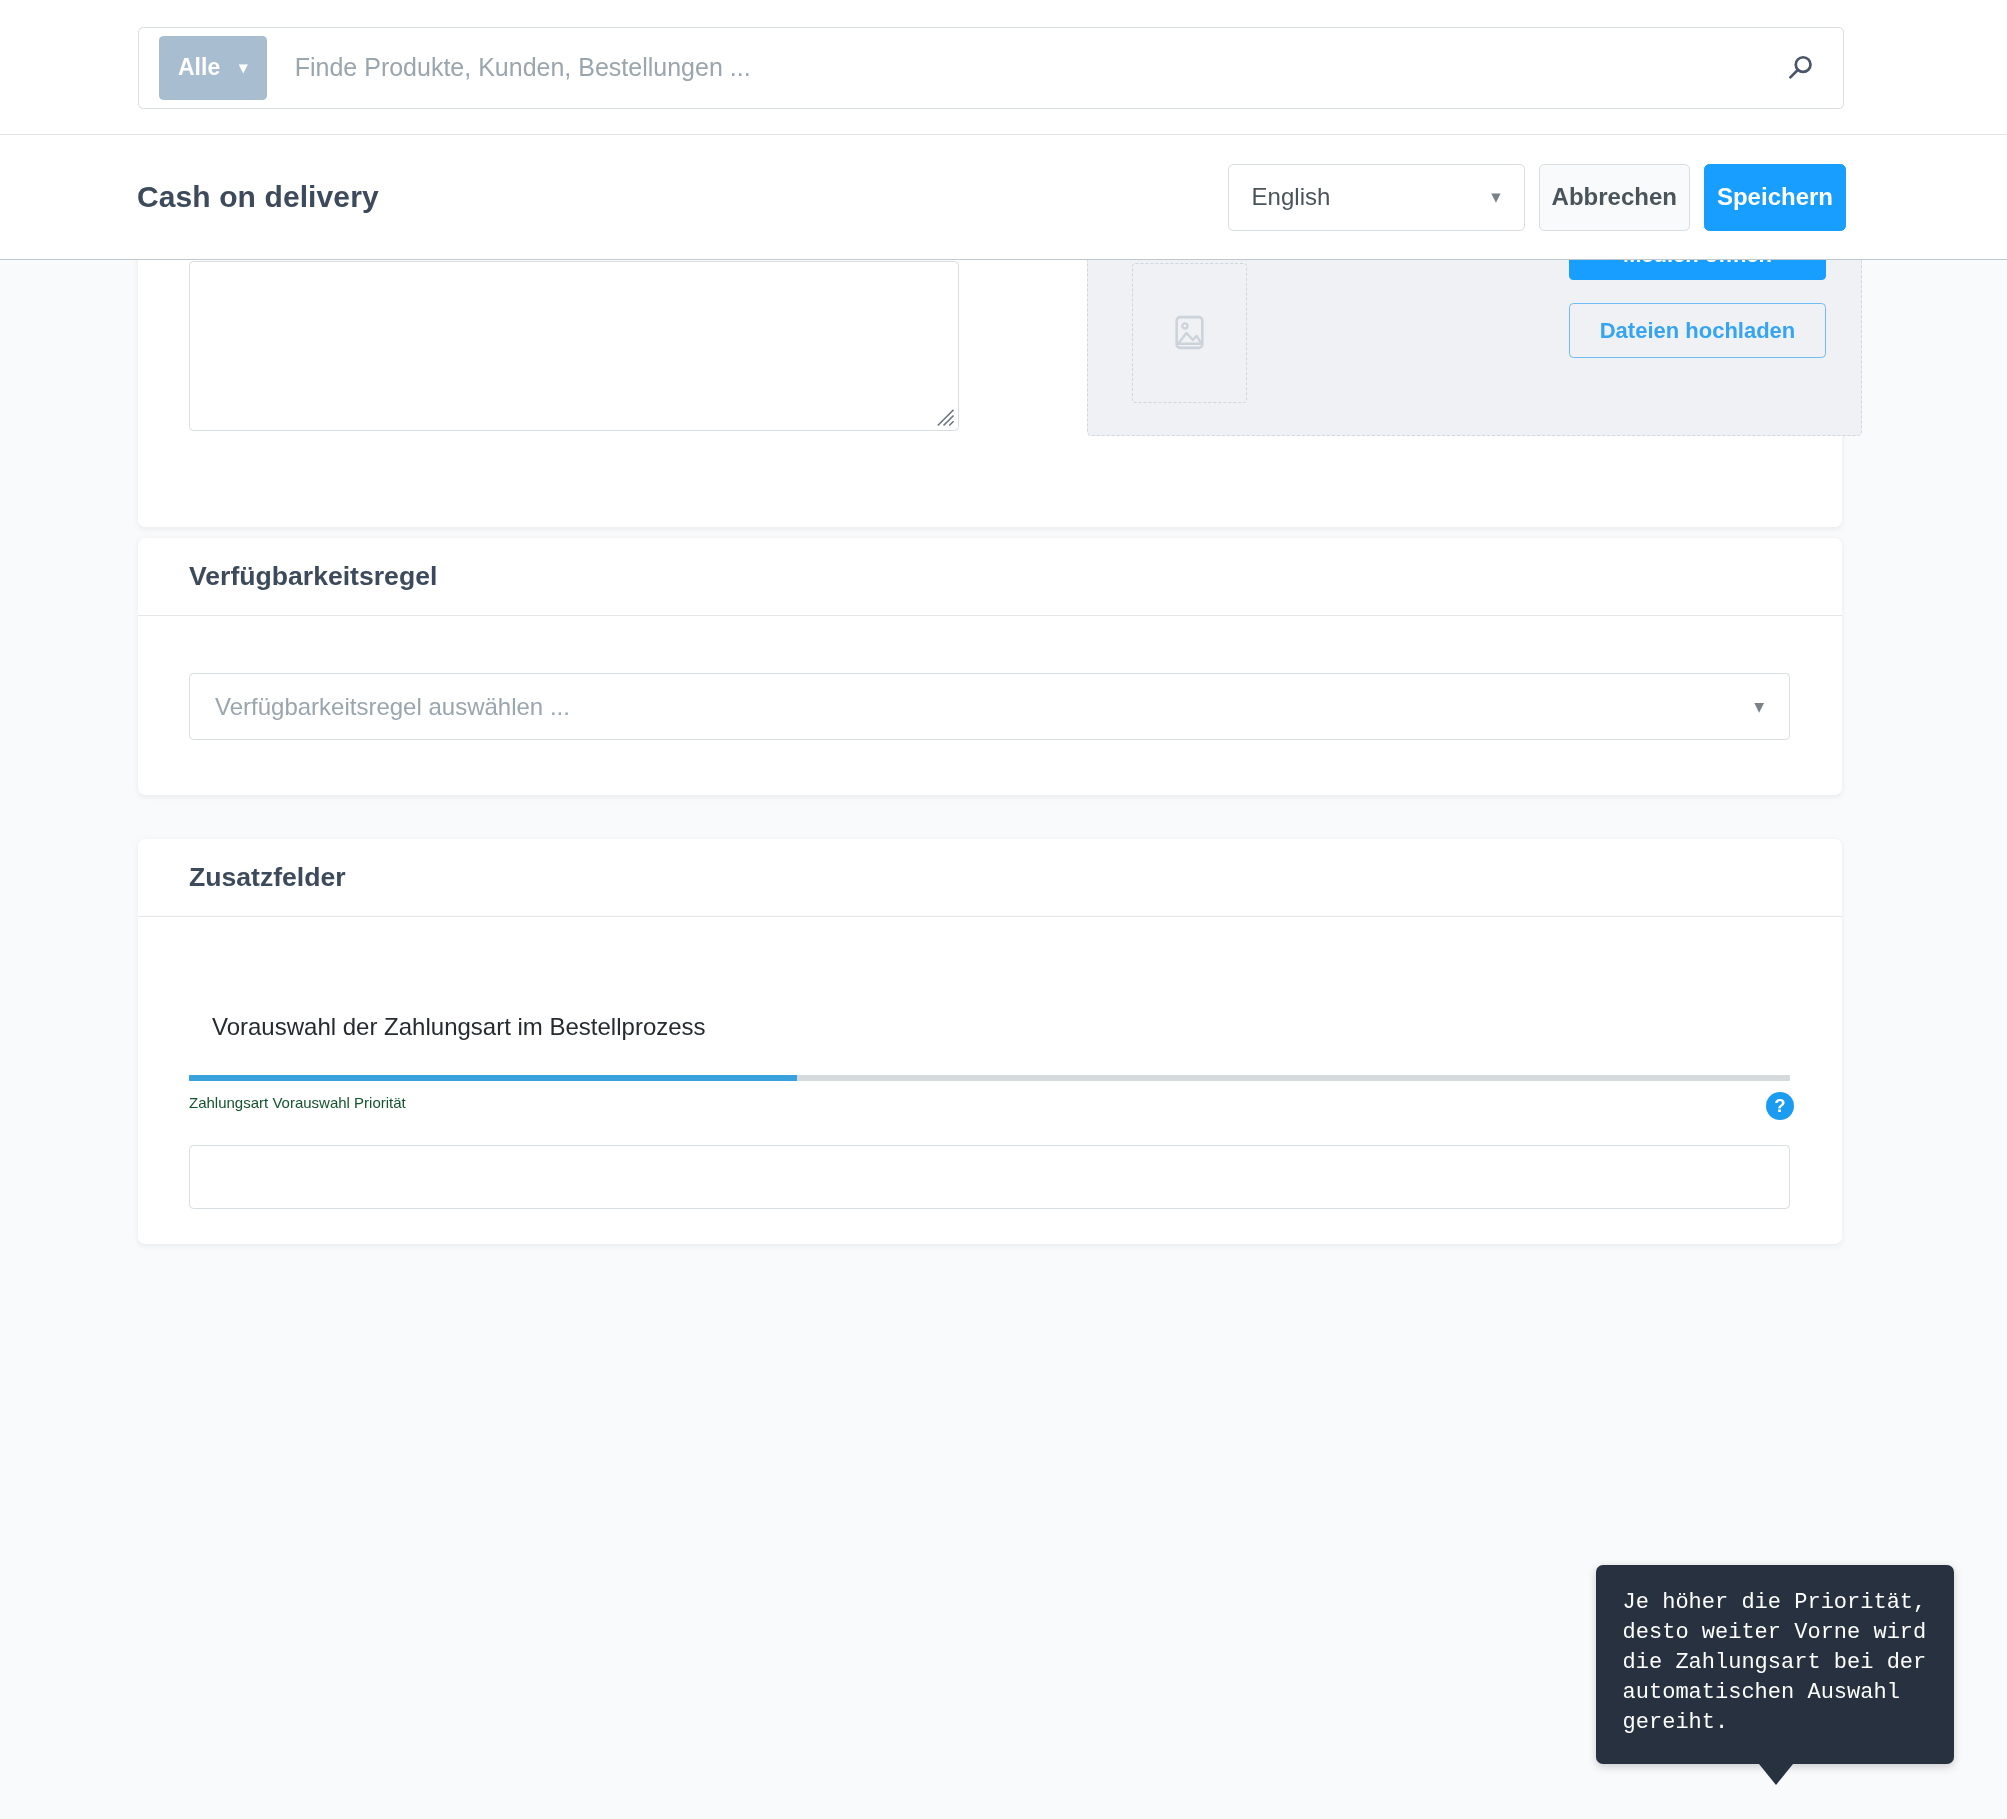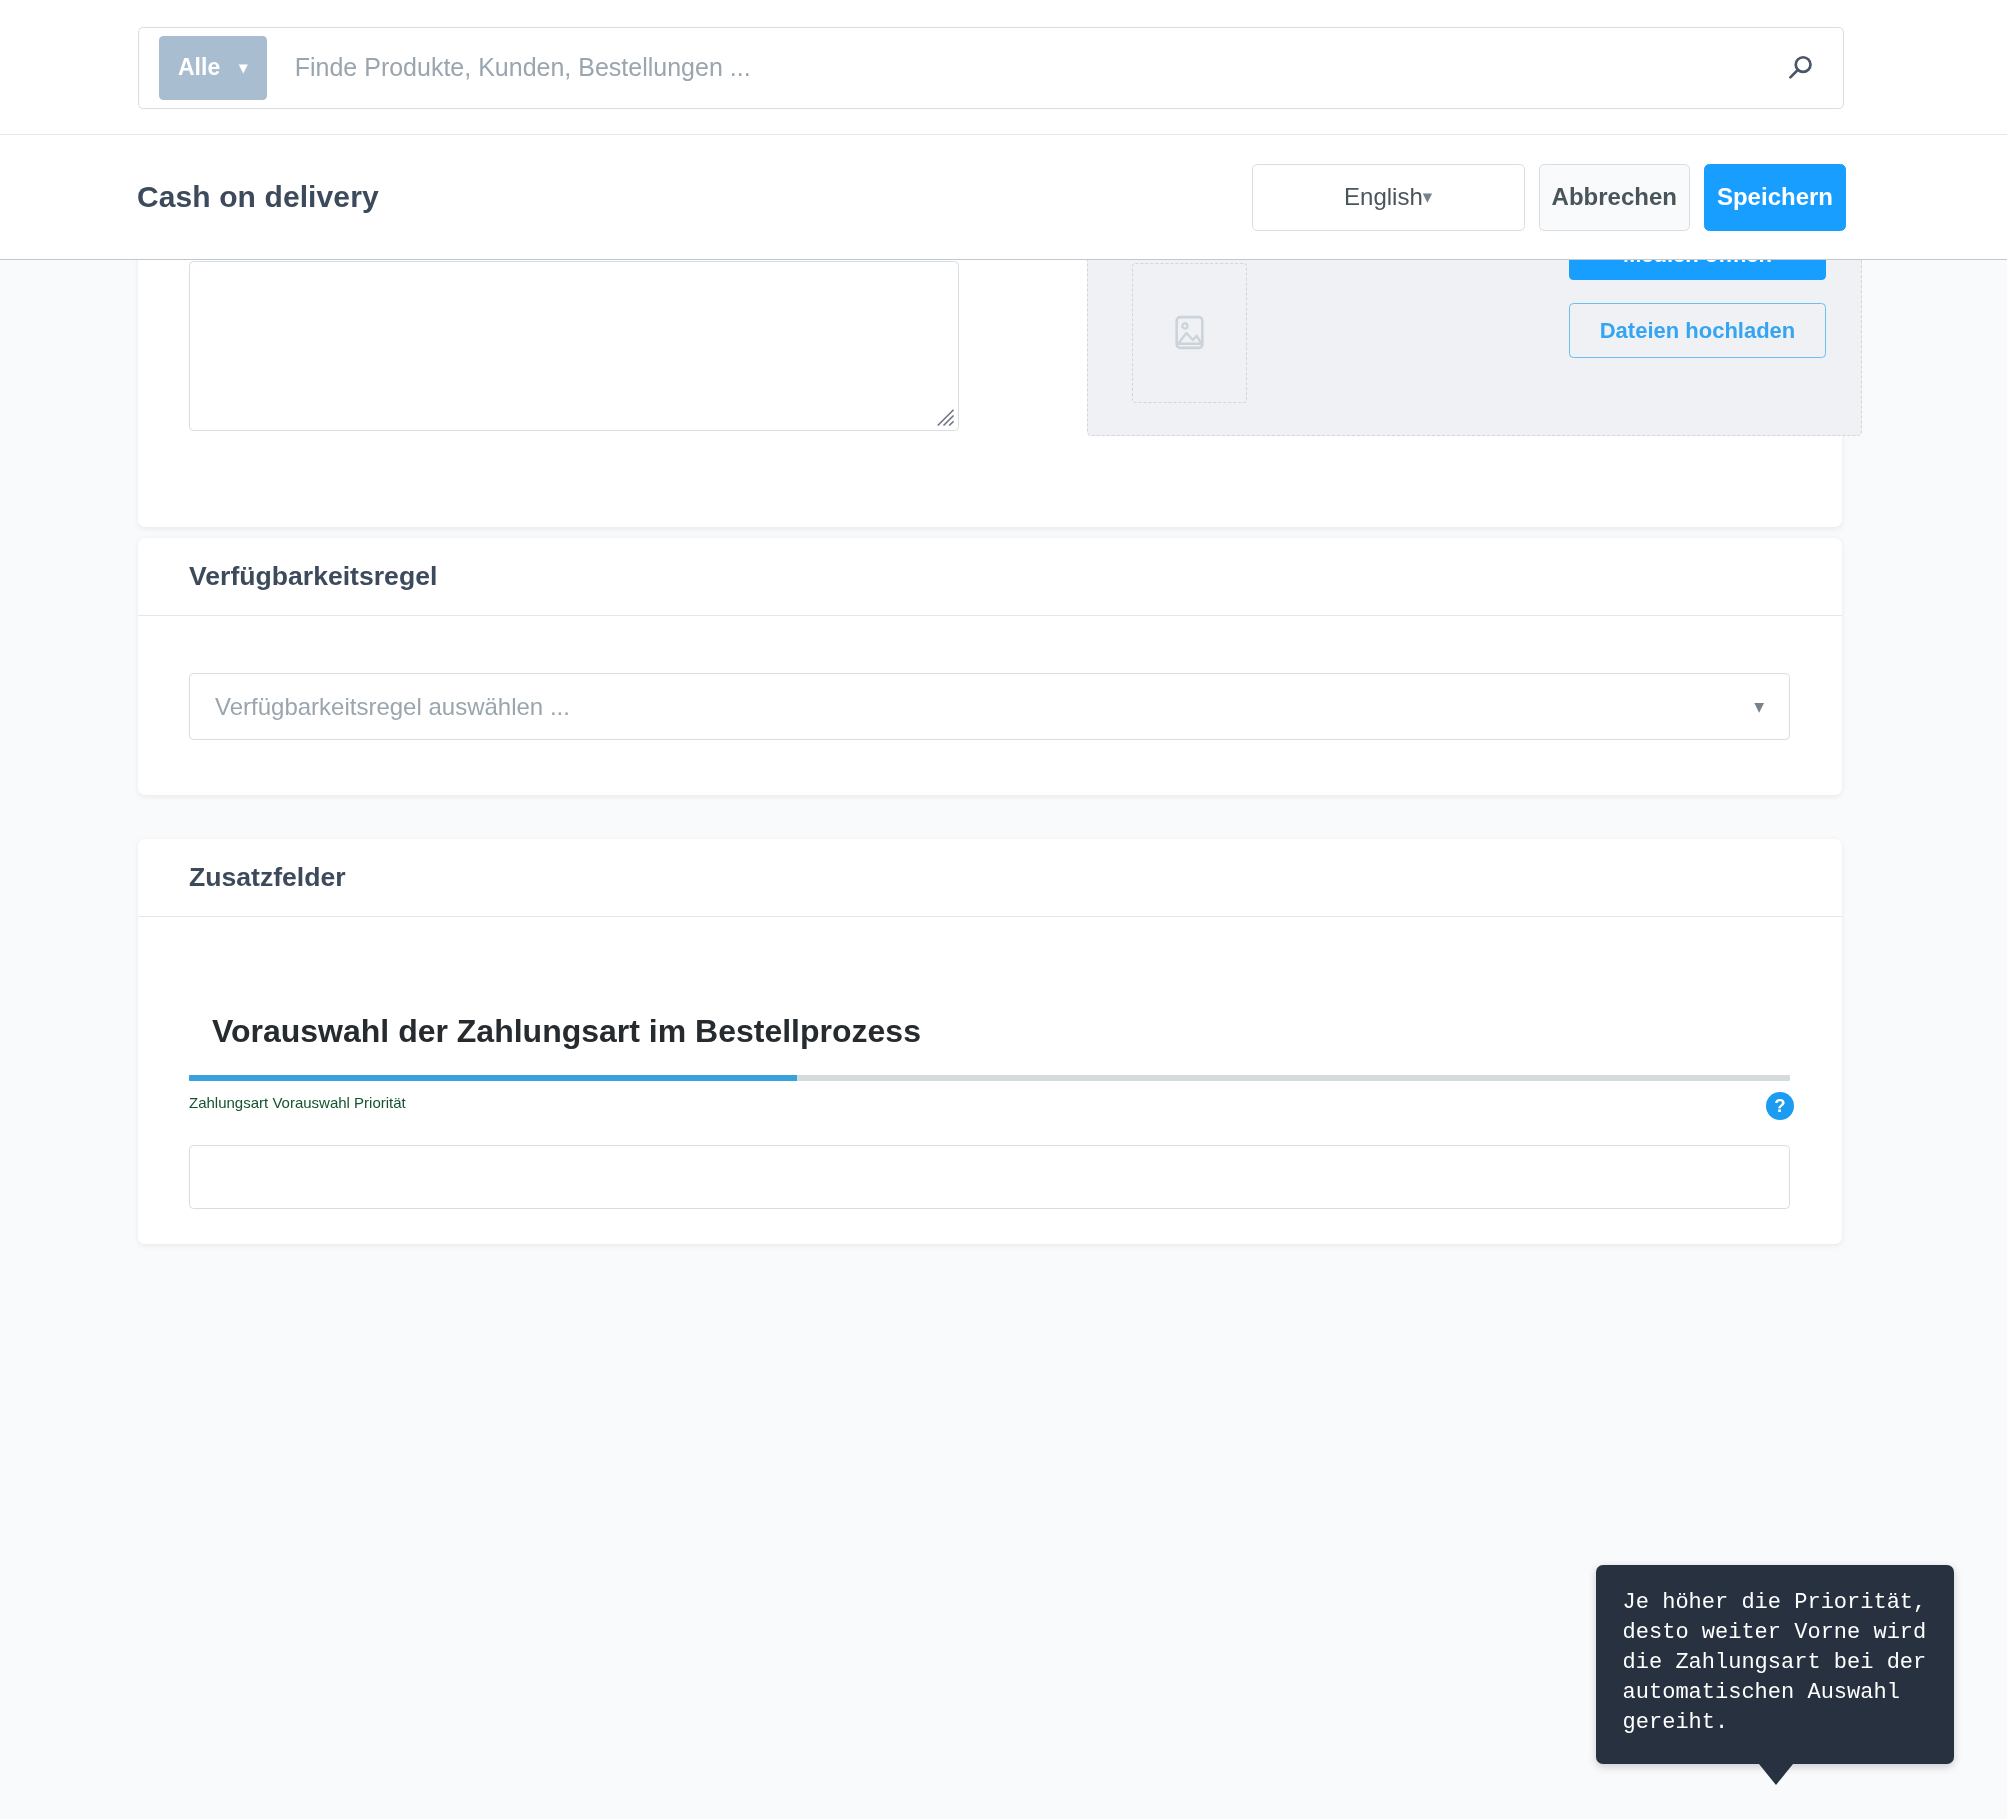--- a/index.html
+++ b/index.html
@@ -99,28 +99,28 @@
 
   .header-actions {
     position: absolute;
     right: 161px;
     display: flex;
     align-items: center;
     gap: 14px;
   }
 
   .lang-select {
-    width: 273px;
+    width: 297px;
     height: 67px;
     border: 0.9px solid #d8dde1;
     border-radius: 5.3px;
     background: #ffffff;
     display: flex;
     align-items: center;
-    justify-content: center;
+    justify-content: space-between;
     padding: 0 23px;
     font-size: 24px;
     color: #4a545b;
     cursor: pointer;
   }
   .lang-select .chev { font-size: 18.6px; color: #798189; }
 
   .btn {
     height: 67px;
     border-radius: 5.3px;
@@ -309,24 +309,23 @@
   .field-select-text { font-size: 24px; color: #9aa5ae; }
   .field-select .chev { font-size: 19.5px; color: #798189; }
 
   
   #card-extra { top: 579px; height: 405px; }
 
   .extra-line-label {
     position: absolute;
     left: 74px;
     top: 174px;
-    font-size: 32px;
+    font-size: 24px;
     color: #262b2f;
     white-space: nowrap;
-    font-weight: bold;
   }
 
   .progressbar {
     position: absolute;
     left: 51px;
     top: 236px;
     width: 1601px;
     height: 6.2px;
     background: #d5dadd;
     border-radius: 0.9px;

